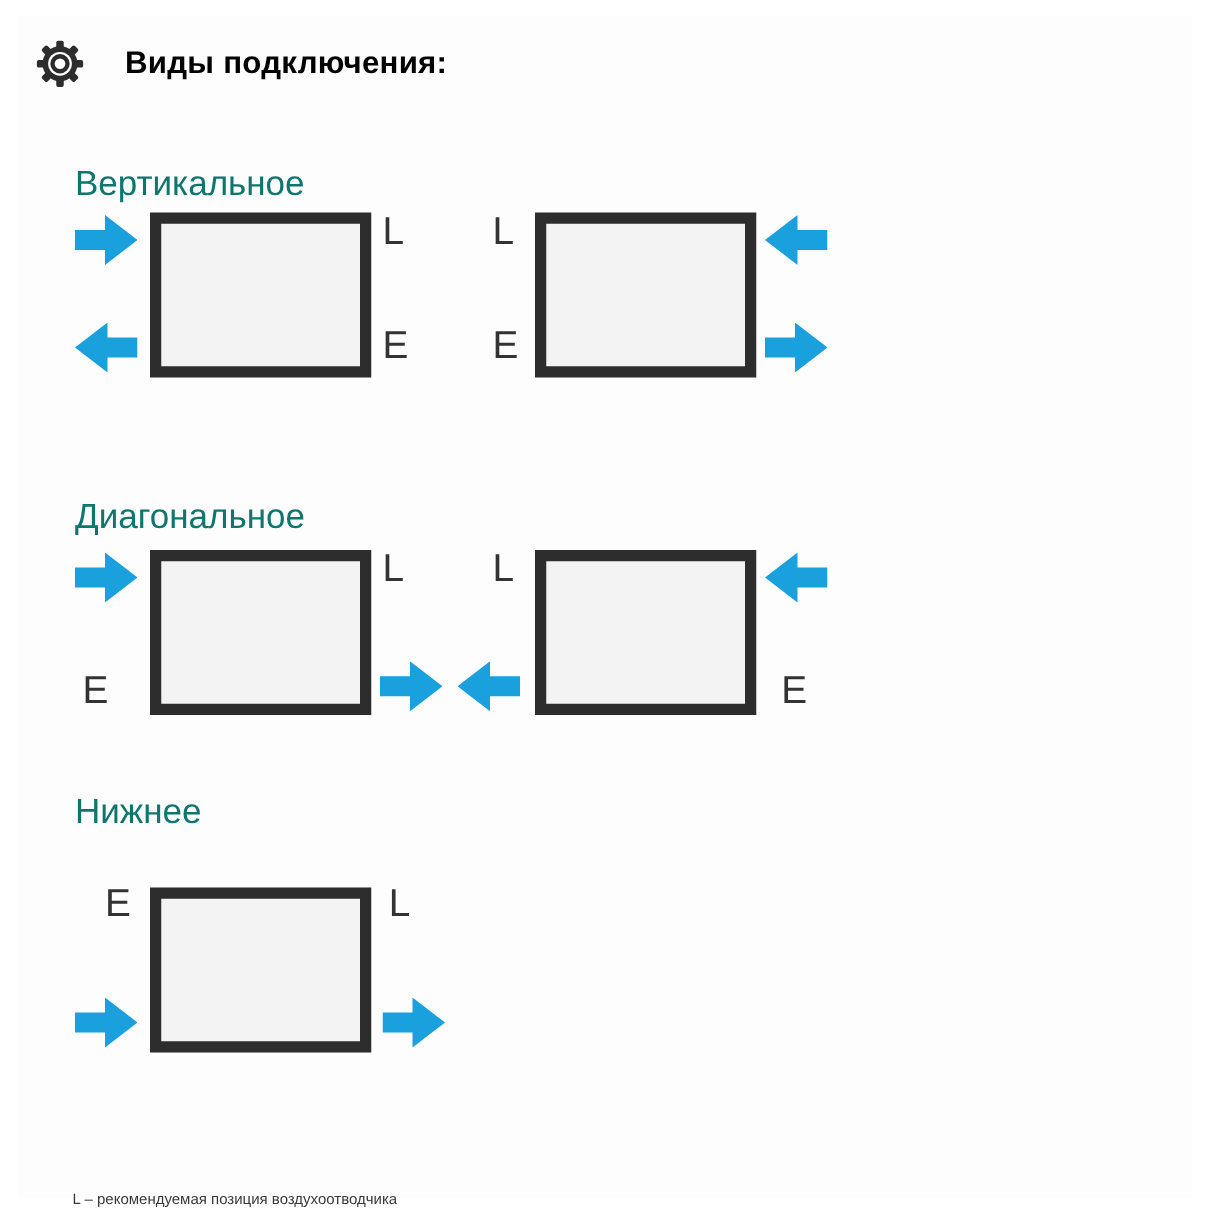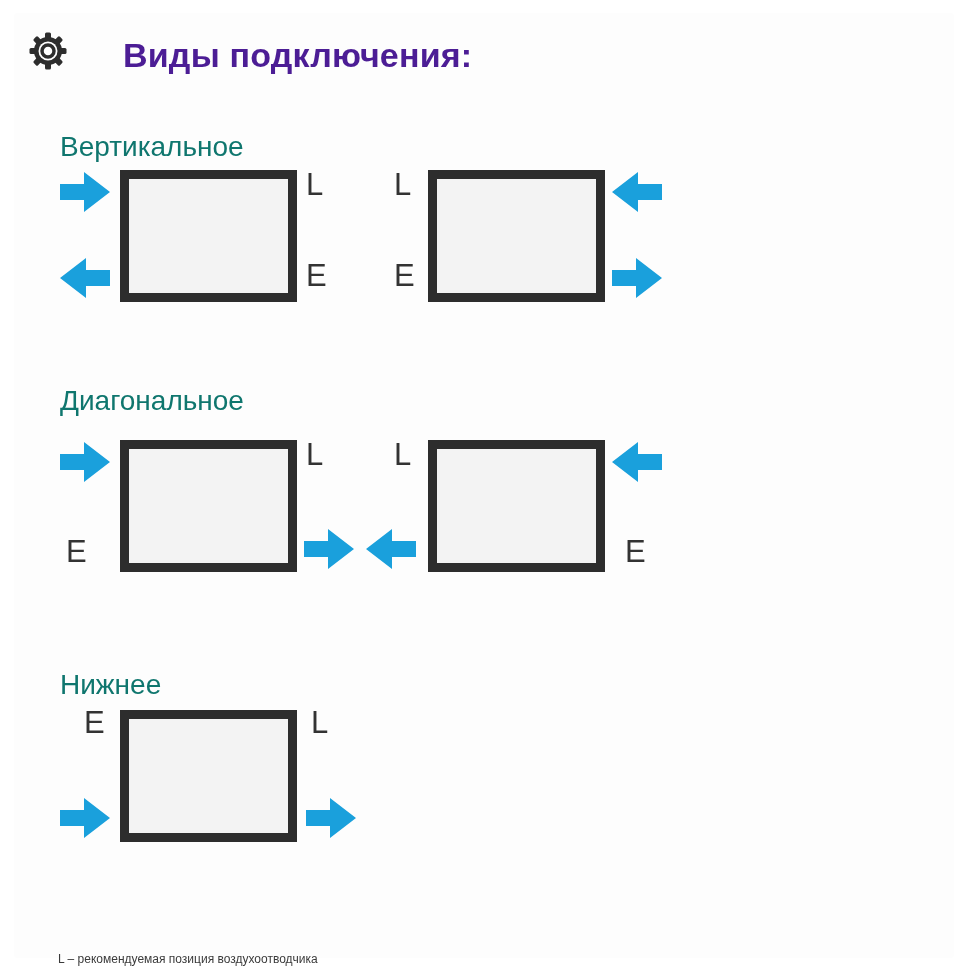--- a/index.html
+++ b/index.html
@@ -13,26 +13,25 @@
   }
   .panel {
     position: absolute;
     left: 14px; top: 13px; right: 16px; bottom: 12px;
     background: #fdfdfd;
     border-radius: 3px;
   }
   .page-title {
     position: absolute;
     left: 100px; top: 36px;
-    font-size: 34px;
+    font-size: 25px;
     font-weight: 700;
-    color: #4c1d95;
+    color: #000000;
     letter-spacing: 0.2px;
     white-space: nowrap;
-    margin-left: 23px;
   }
   .gear {
     position: absolute;
     left: 28px; top: 31px;
     width: 40px; height: 40px;
     color: #2d2d2d;
   }
   .section-label {
     position: absolute;
     left: 60px;
@@ -121,21 +120,21 @@
     <svg viewBox="0 0 50 40">
         <polygon fill="currentColor" points="50,12 26,12 26,0 0,20 26,40 26,28 50,28"></polygon>
       </svg>
   </span>
   <span class="arrow" style="left:612px; top:258px">
     <svg viewBox="0 0 50 40">
         <polygon fill="currentColor" points="0,12 24,12 24,0 50,20 24,40 24,28 0,28"></polygon>
       </svg>
   </span>
 
-  <div class="section-label" style="top:385px">Диагональное</div>
+  <div class="section-label" style="top:397px">Диагональное</div>
 
   <div class="radiator" style="left:120px; top:440px"></div>
   <span class="arrow" style="left:60px; top:442px">
     <svg viewBox="0 0 50 40">
         <polygon fill="currentColor" points="0,12 24,12 24,0 50,20 24,40 24,28 0,28"></polygon>
       </svg>
   </span>
   <div class="letter" style="left:66px; top:536px">E</div>
   <div class="letter" style="left:306px; top:439px">L</div>
   <span class="arrow" style="left:304px; top:529px">
@@ -151,21 +150,21 @@
   </span>
   <div class="radiator" style="left:428px; top:440px"></div>
   <div class="letter" style="left:394px; top:439px">L</div>
   <span class="arrow" style="left:612px; top:442px">
     <svg viewBox="0 0 50 40">
         <polygon fill="currentColor" points="50,12 26,12 26,0 0,20 26,40 26,28 50,28"></polygon>
       </svg>
   </span>
   <div class="letter" style="left:625px; top:536px">E</div>
 
-  <div class="section-label" style="top:669px">Нижнее</div>
+  <div class="section-label" style="top:633px">Нижнее</div>
 
   <div class="radiator" style="left:120px; top:710px"></div>
   <div class="letter" style="left:84px; top:707px">E</div>
   <div class="letter" style="left:311px; top:707px">L</div>
   <span class="arrow" style="left:60px; top:798px">
     <svg viewBox="0 0 50 40">
         <polygon fill="currentColor" points="0,12 24,12 24,0 50,20 24,40 24,28 0,28"></polygon>
       </svg>
   </span>
   <span class="arrow" style="left:306px; top:798px">

